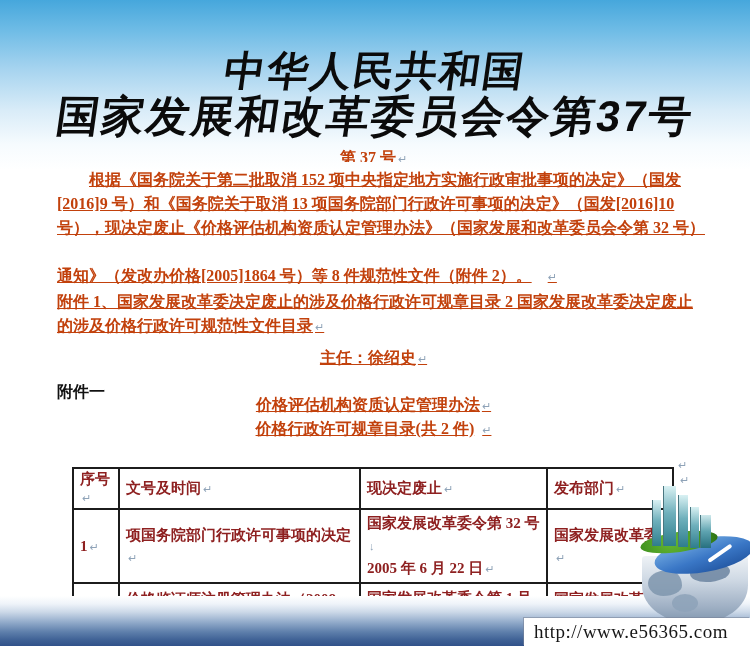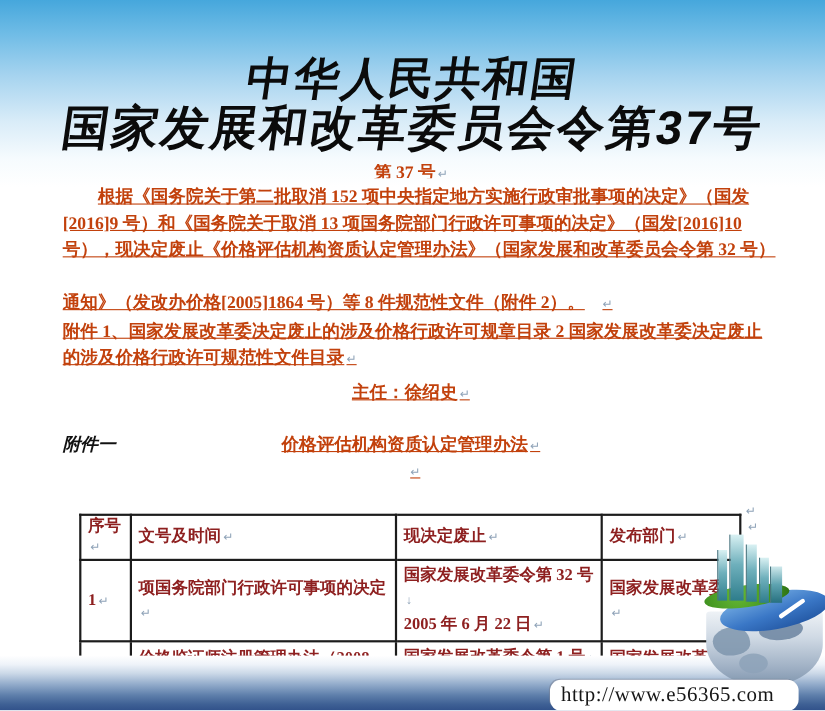--- a/index.html
+++ b/index.html
@@ -54,23 +54,23 @@
   .row2 td { height:54px; }
   .cell-no { padding-left:8px; }
   .outer-pm { position:absolute; line-height:12px; }
   
   .sea {
     position:absolute; left:0; top:596px; width:750px; height:50px;
     background:linear-gradient(180deg,#ffffff 0%, #eef3f9 16%, #ccd9e8 32%, #93accb 52%, #5e7fab 72%, #3f6195 88%, #31518a 100%);
   }
   
   .url-box {
-    position:absolute; left:500px; top:618px; width:226px; height:28px;
+    position:absolute; left:524px; top:618px; width:226px; height:28px;
     background:#ffffff; box-shadow:-1px -1px 0 rgba(120,130,150,0.55); z-index:6;
-    display:flex; align-items:center; padding-left:10px;border-radius:10px;
+    display:flex; align-items:center; padding-left:10px;
   }
   .url-text { font-family:"Liberation Serif", serif; font-size:19px; color:#161616; letter-spacing:0.5px; }
   
   .globe { position:absolute; left:640px; top:480px; width:112px; height:152px; z-index:5; }
   .bowl {
     position:absolute; left:2px; top:76px; width:106px; height:68px;
     border-radius:8px 8px 110px 110px / 6px 6px 80px 80px; overflow:hidden;
     background:linear-gradient(180deg,#eef2f6 0%, #cfd9e4 35%, #9fb0c4 75%, #7d93ac 100%);
   }
   .blob { position:absolute; background:#7e95ad; opacity:0.85; }
@@ -117,26 +117,26 @@
   </div>
   <div class="body-line doc-red" style="top:290px;">附件 1、国家发展改革委决定废止的涉及价格行政许可规章目录 2 国家发展改革委决定废止</div>
   <div class="body-line doc-red" style="top:314px;">
     <span>的涉及价格行政许可规范性文件目录</span><span class="pm"></span>
   </div>
 
   <div class="body-line doc-red center" style="top:346px;">
     <span>主任：徐绍史</span><span class="pm"></span>
   </div>
 
-  <div class="black-label" style="top:393px;font-style:italic;">附件一</div>
+  <div class="black-label" style="top:380px;">附件一</div>
   <div class="body-line doc-red center" style="top:393px;">
     <span>价格评估机构资质认定管理办法</span><span class="pm"></span>
   </div>
   <div class="body-line doc-red center" style="top:417px;">
-    <span class="pm" style="margin-left:6px;"></span>
+    <span>价格行政许可规章目录(共 2 件)</span><span class="pm" style="margin-left:6px;"></span>
   </div>
 
   <table class="rule-table">
     <colgroup>
       <col style="width:46px">
         <col style="width:241px">
         <col style="width:187px">
         <col style="width:126px">
     </colgroup>
     <tbody>

